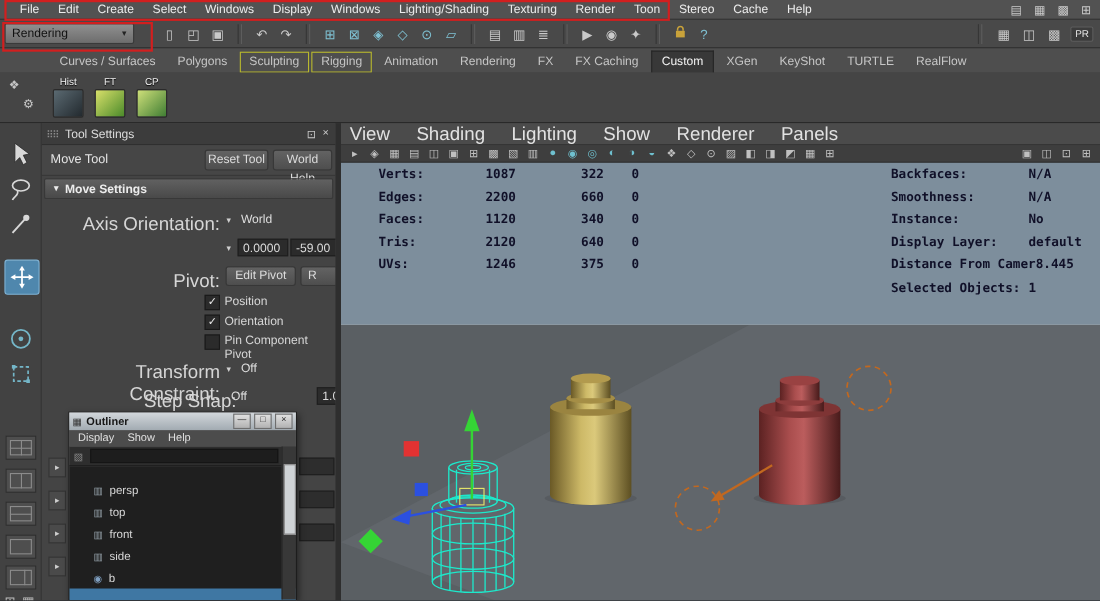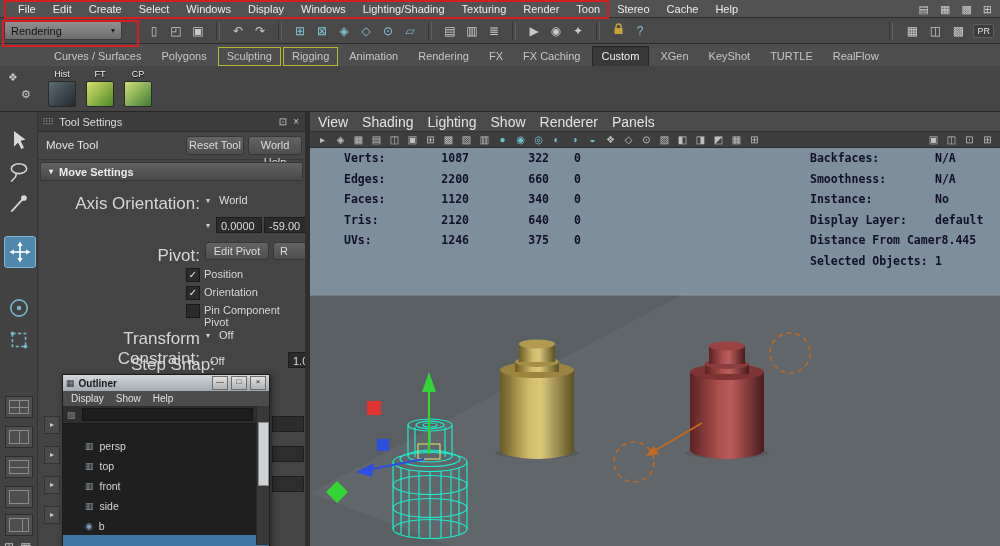--- a/index.html
+++ b/index.html
@@ -105,21 +105,21 @@
   .ol-row .r-ico{font-size:9px;color:#94a0a8;}
   .ol-row.first-gap{margin-top:12px;}
   .ol-selected{position:absolute;left:0;bottom:0;width:100%;height:11px;background:#3f77a3;}
   .ol-scroll{position:absolute;right:0;top:31px;width:12px;bottom:0;background:#383838;border-left:1px solid #2a2a2a;}
   .ol-thumb{position:absolute;left:1px;top:16px;width:9px;height:62px;background:#cfd3d6;border:1px solid #8a8a8a;cursor:grab;}
 
   
   .vp-sep{position:absolute;left:305px;top:112px;width:5px;height:434px;background:#2e2e2e;}
   .viewport{position:absolute;left:310px;top:112px;width:690px;height:434px;}
   .vp-menus{position:absolute;left:0;top:0;width:100%;height:20px;background:#4b4b4b;border-bottom:1px solid #333;
-            display:flex;gap:14px;align-items:center;padding-left:8px;box-sizing:border-box;font-size:14px;color:#e2e2e2;}
+            display:flex;gap:24px;align-items:center;padding-left:8px;box-sizing:border-box;font-size:17px;color:#e2e2e2;}
   .vp-icons{position:absolute;left:0;top:20px;width:100%;height:16px;background:#3e3e3e;border-bottom:1px solid #2b2b2b;
             display:flex;gap:5px;align-items:center;padding:0 6px;box-sizing:border-box;}
   .vp-ico{font-size:10px;color:#c0c0c0;width:13px;text-align:center;cursor:pointer;}
   .vp-ico.teal{color:#6fc0cf;}
   .vp-spacer{flex:1;}
   .vp-content{position:absolute;left:0;top:36px;width:690px;height:398px;background:#7d8e9c;overflow:hidden;}
   .scene{position:absolute;left:0;top:0;}
 
   
   .hud{position:absolute;font-family:"DejaVu Sans Mono",monospace;font-weight:bold;font-size:11.5px;color:#101028;z-index:5;}

